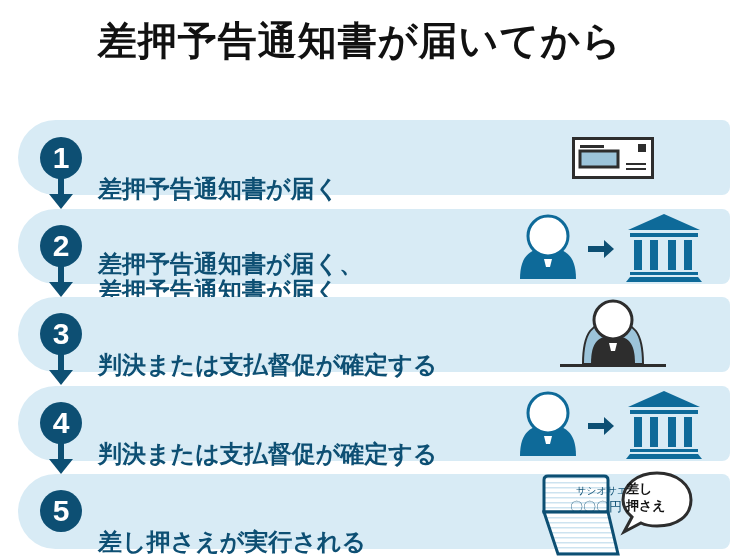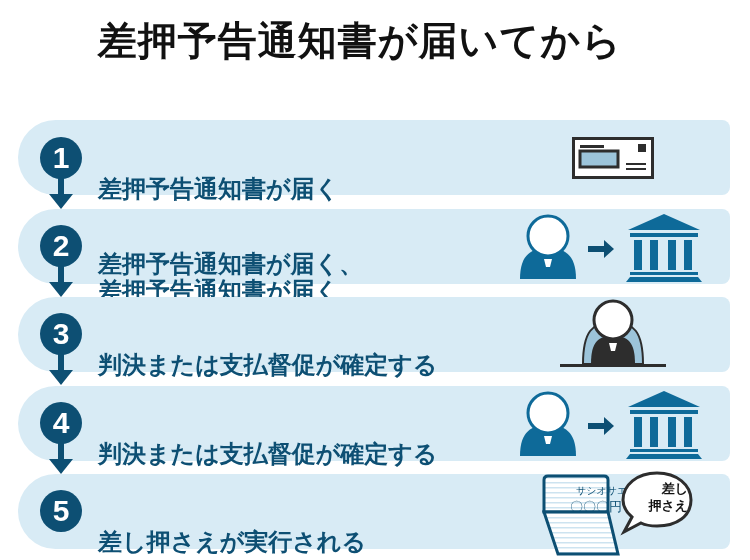--- a/index.html
+++ b/index.html
@@ -110,16 +110,16 @@
   </defs>
   <path d="M4 6 Q4 2 8 2 L64 2 Q68 2 68 6 L68 38 L4 38 Z" fill="url(#lines)" stroke="#0d4f73" stroke-width="3"></path>
   <path d="M4 38 L68 38 L78 80 L18 80 Z" fill="url(#lines)" stroke="#0d4f73" stroke-width="3"></path>
 </svg>
 <div style="position:absolute;left:548px;top:484px;font-size:10px;font-weight:normal;color:#0d4f73;margin-left:28px;">サシオサエ</div>
 <div style="position:absolute;left:570px;top:498px;font-size:13px;color:#0d4f73;">〇〇〇円</div>
 
 <svg class="icon" style="left:620px;top:470px;" width="74" height="66" viewBox="0 0 74 66">
   <path d="M37 3 C57 3 71 15 71 30 C71 46 57 56 37 56 C30 56 25 55 21 53 L4 62 L12 47 C6 42 3 36 3 30 C3 15 17 3 37 3 Z" fill="#fff" stroke="#2d2d2d" stroke-width="3"></path>
 </svg>
-<div style="position:absolute;left:626px;top:480px;width:62px;text-align:right;font-size:13px;font-weight:bold;color:#111;line-height:17px;">
+<div style="position:absolute;left:626px;top:480px;width:62px;text-align:left;font-size:13px;font-weight:bold;color:#111;line-height:17px;">
   <div>差し</div>
   <div>押さえ</div>
 </div>
 
 </body></html>

